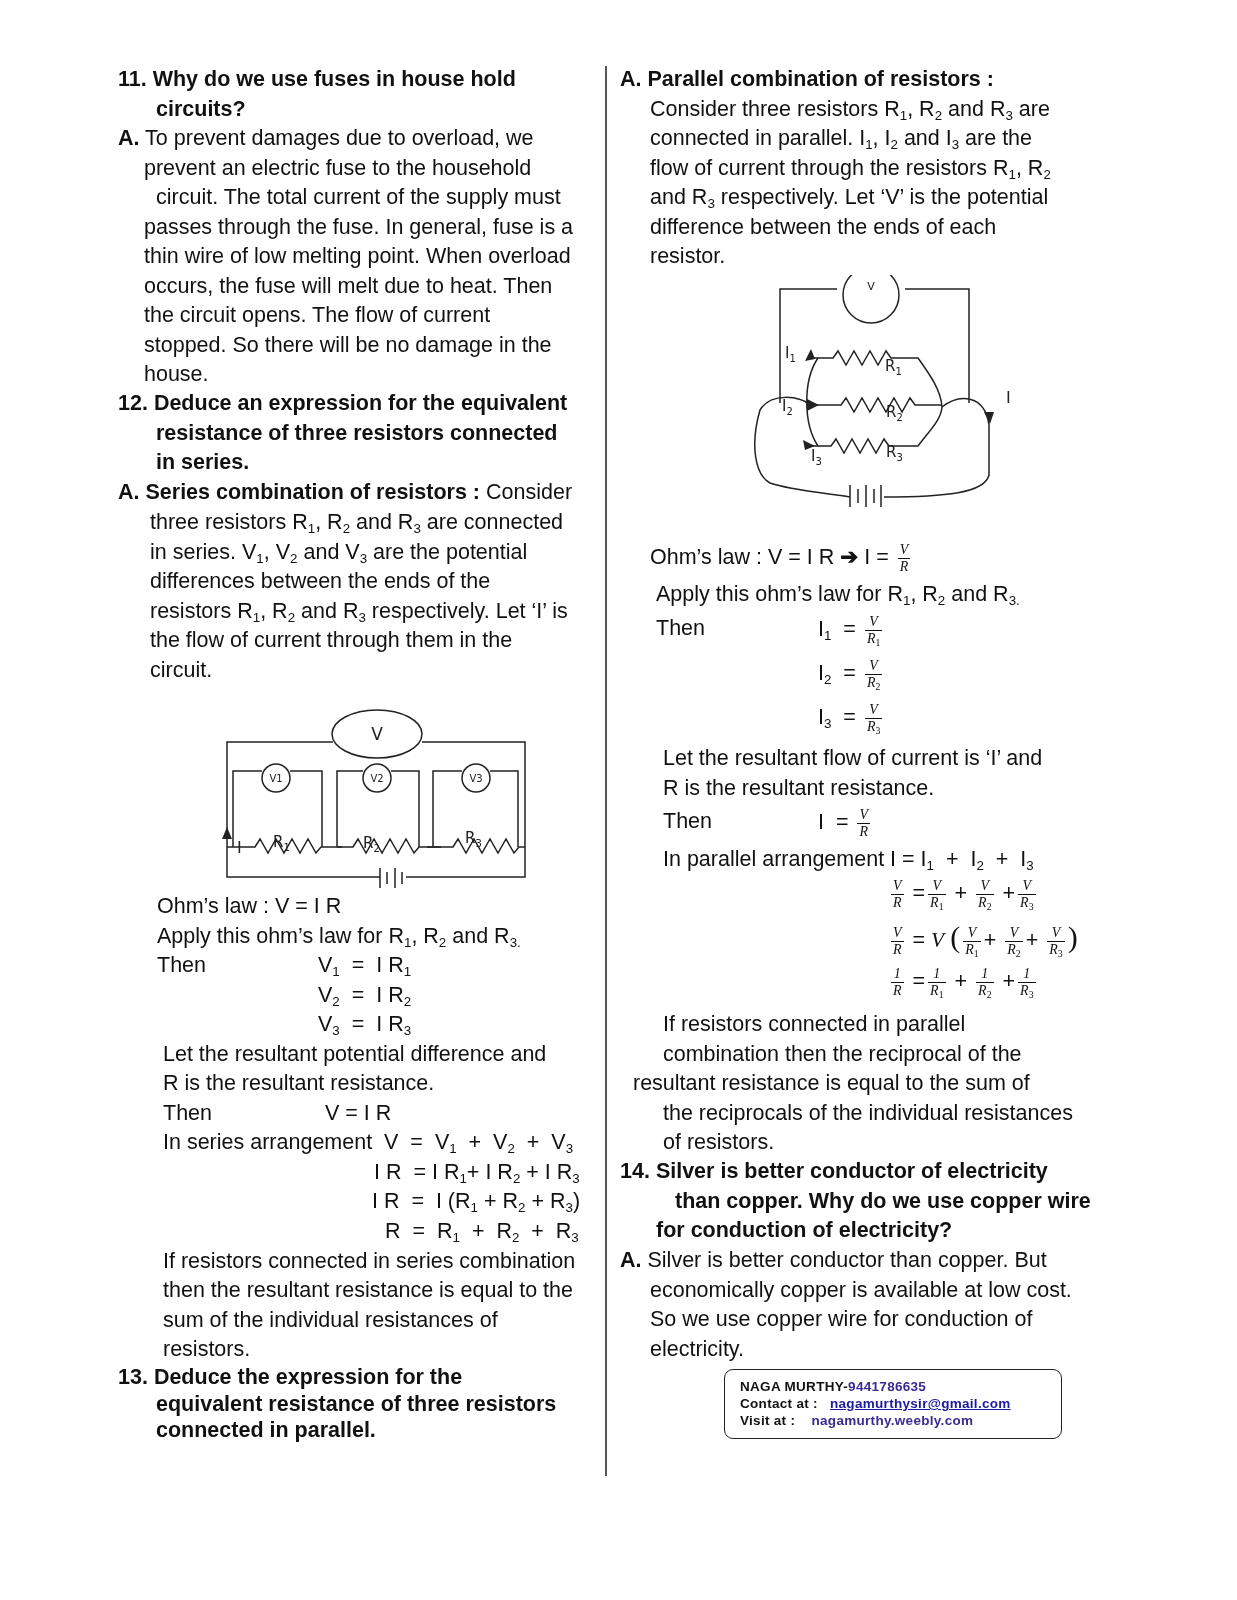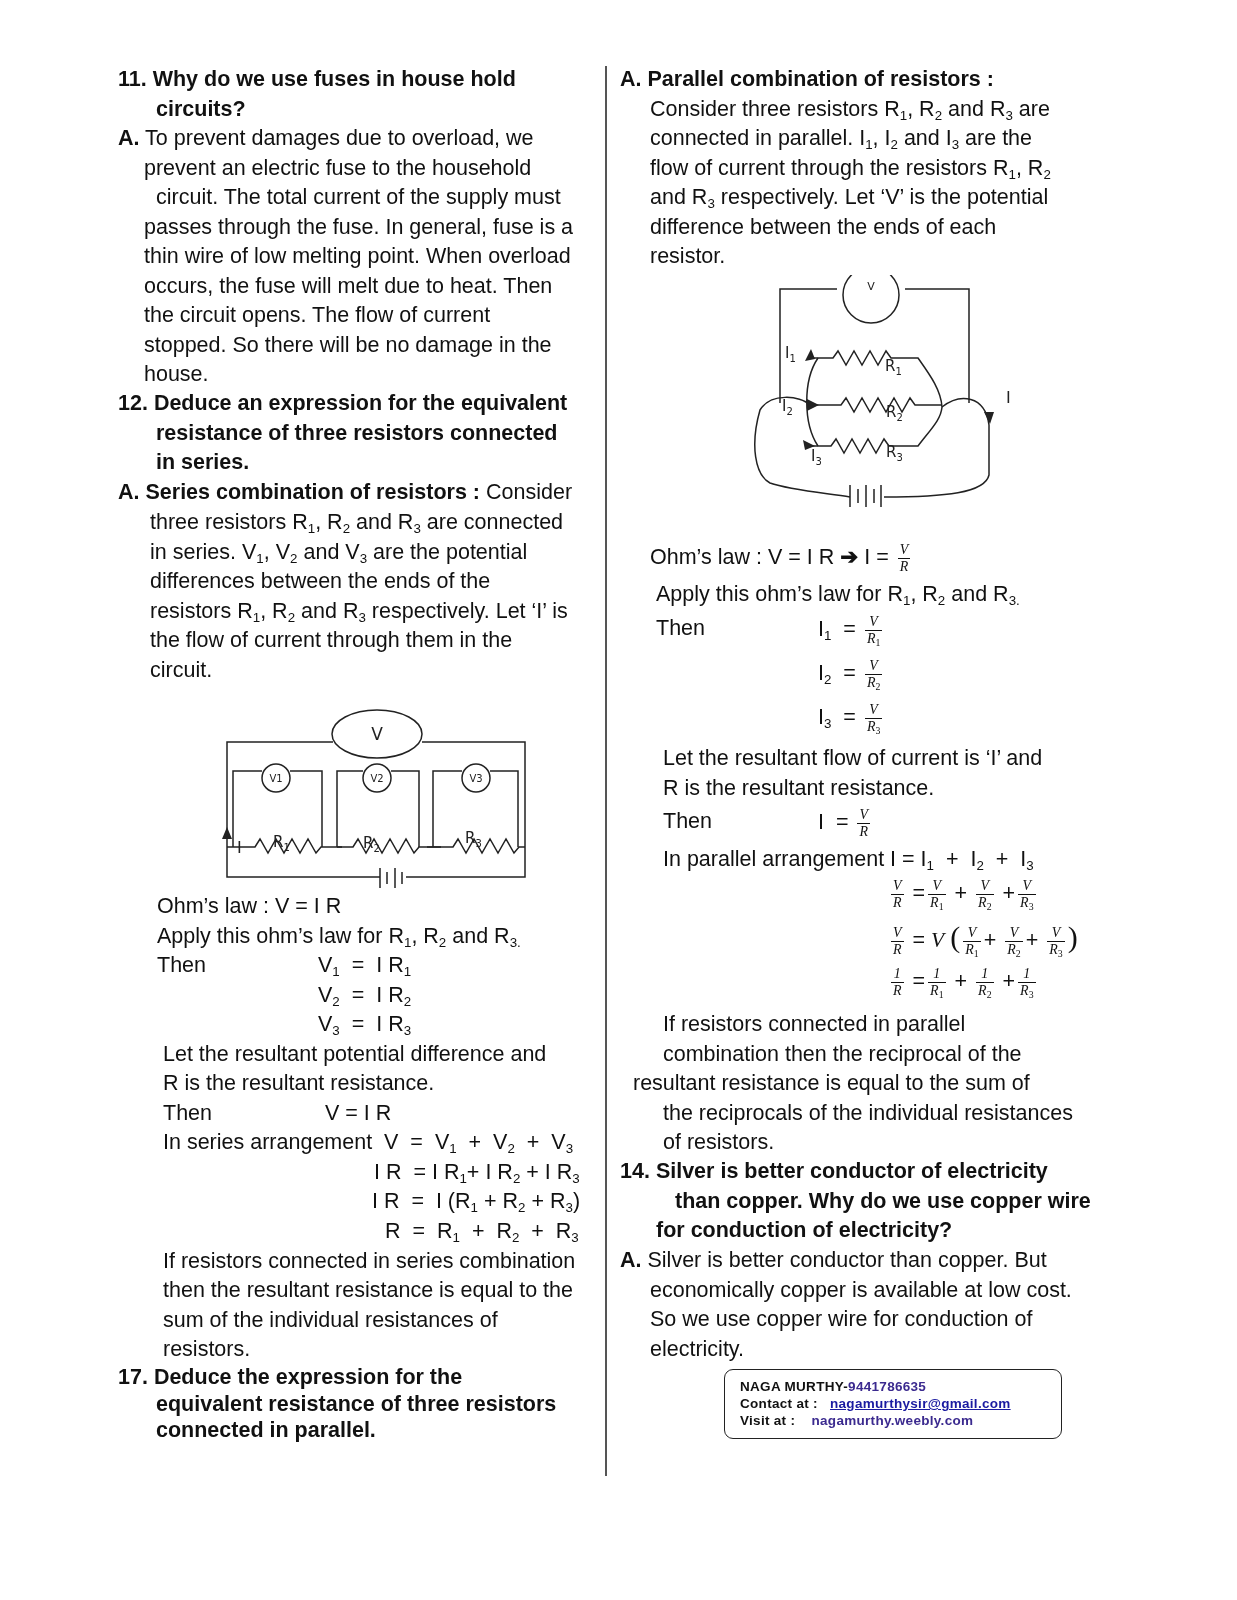--- a/index.html
+++ b/index.html
@@ -123,21 +123,21 @@
   <div class="eq" style="left:374px;top:1158px;">I R &nbsp;= I R<sub>1</sub>+ I R<sub>2</sub> + I R<sub>3</sub></div>
   <div class="eq" style="left:372px;top:1187px;">I R &nbsp;= &nbsp;I (R<sub>1</sub> + R<sub>2</sub> + R<sub>3</sub>)</div>
   <div class="eq" style="left:385px;top:1217px;">R &nbsp;= &nbsp;R<sub>1</sub> &nbsp;+ &nbsp;R<sub>2</sub> &nbsp;+ &nbsp;R<sub>3</sub></div>
 
   <div class="t" style="left:163px;top:1247px;">If resistors connected in series combination</div>
   <div class="t" style="left:163px;top:1276px;">then the resultant resistance is equal to the</div>
   <div class="t" style="left:163px;top:1306px;">sum of the individual resistances of</div>
   <div class="t" style="left:163px;top:1335px;">resistors.</div>
 
   <div class="t b" style="left:118px;top:1364px;line-height:26px;">
-    <span>17.</span>
+    <span>13.</span>
     <span>Deduce the expression for the</span>
   </div>
   <div class="t b" style="left:156px;top:1391px;line-height:26px;">equivalent resistance of three resistors</div>
   <div class="t b" style="left:156px;top:1417px;line-height:26px;">connected in parallel.</div>
 </div>
 
 <div class="divider"></div>
 
 <div>
   <div class="t b" style="left:620px;top:65px;">

